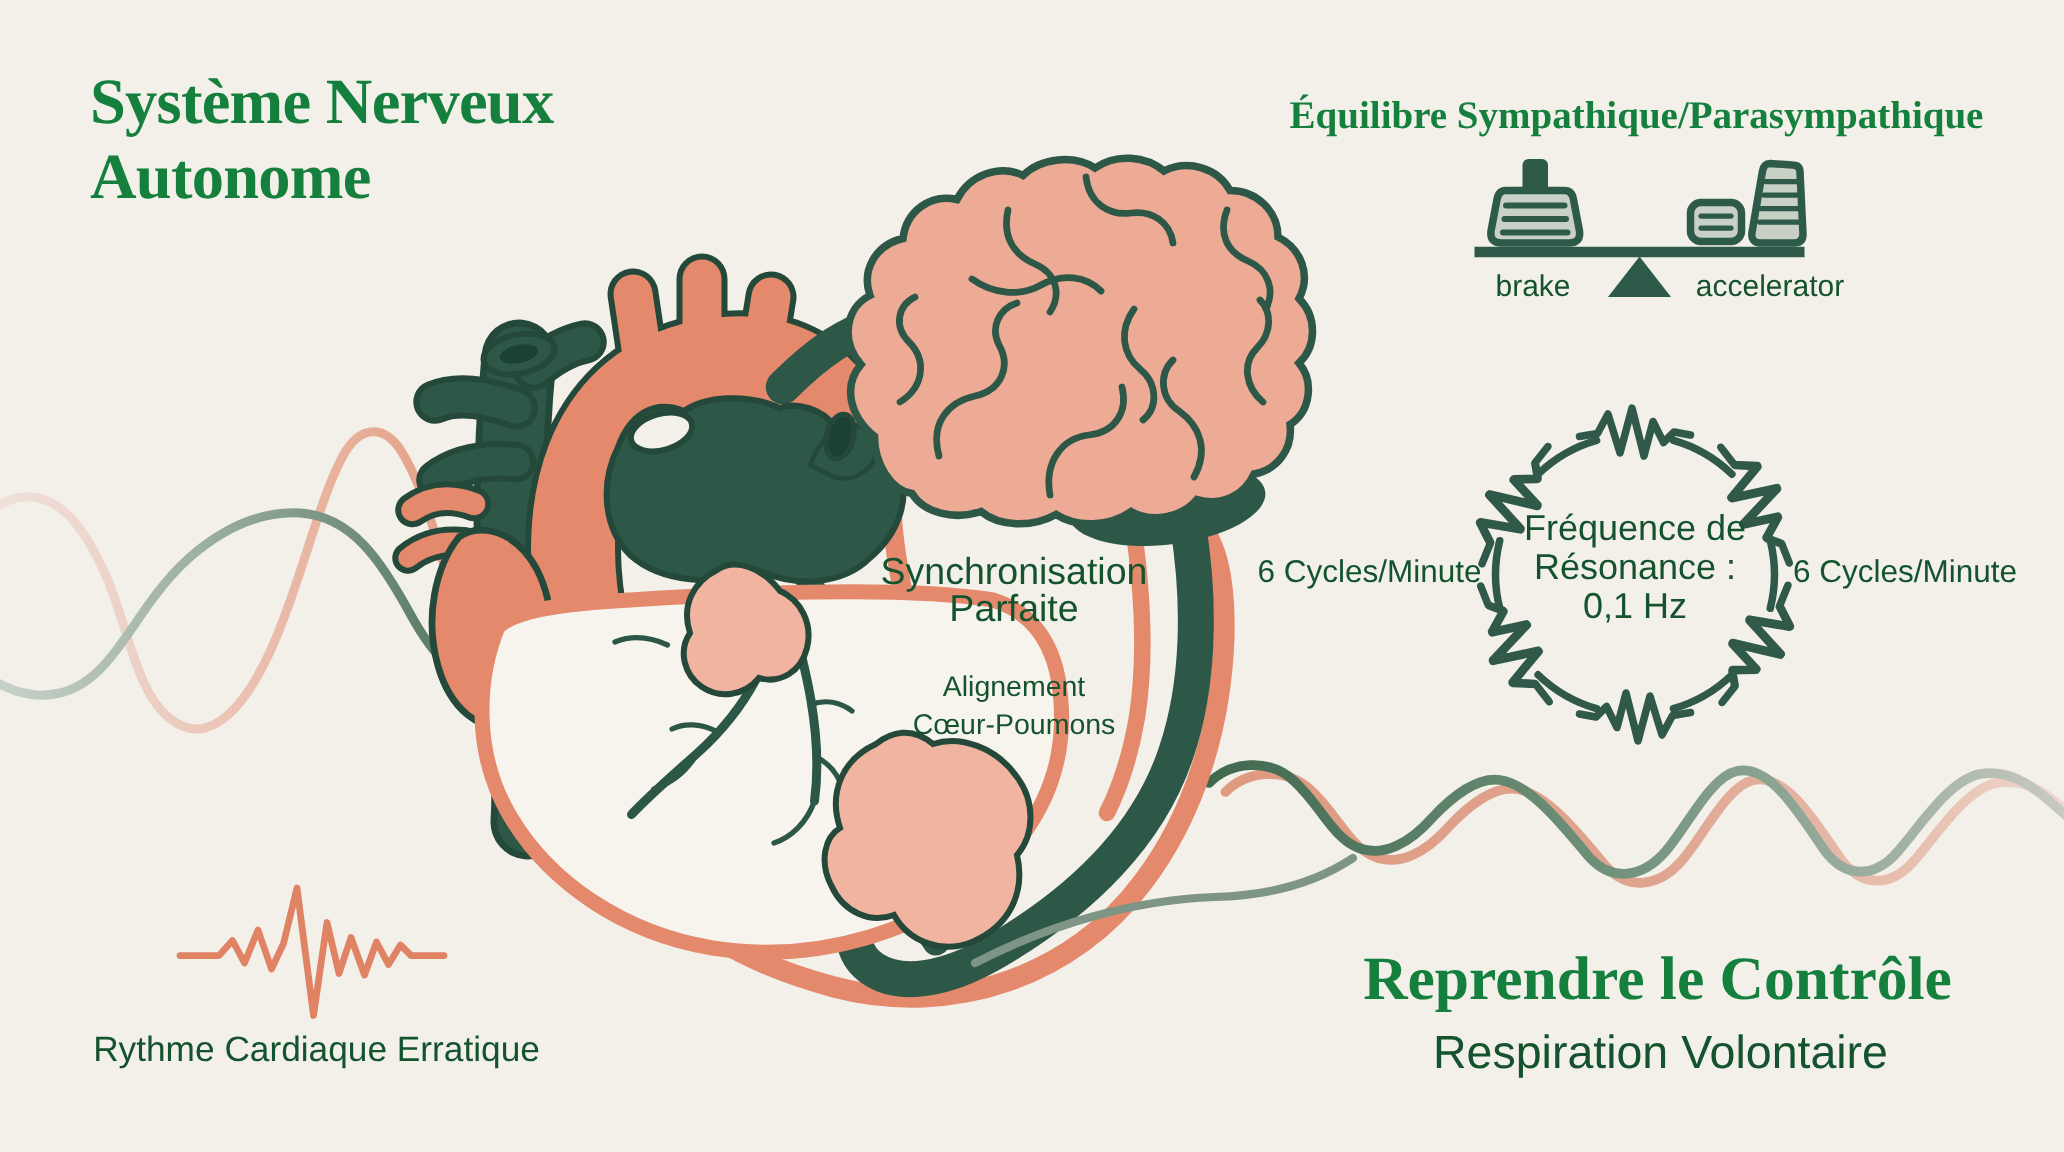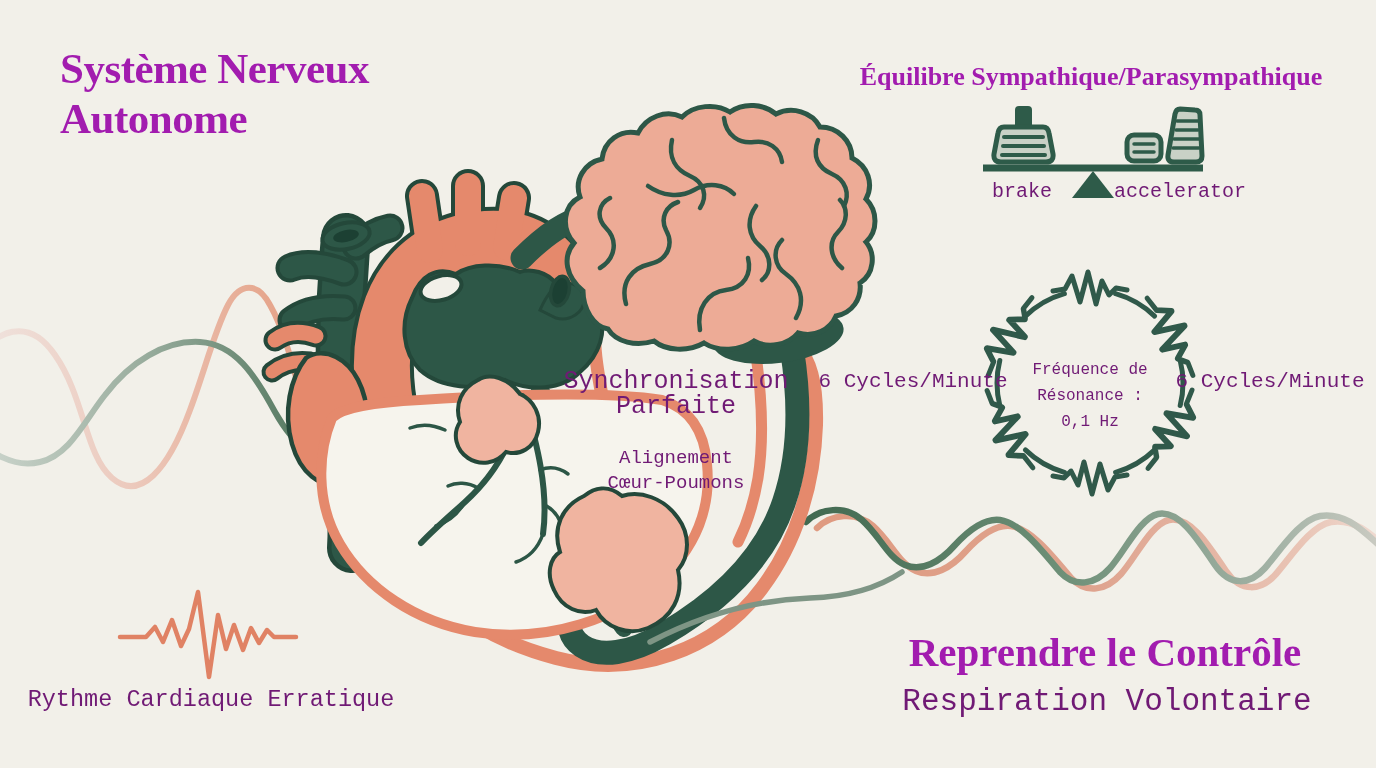--- a/index.html
+++ b/index.html
@@ -4,28 +4,28 @@
 <style>
   html,body{margin:0;padding:0;background:#d8d6cf;}
   .stage{
     position:relative;width:1376px;height:768px;overflow:hidden;
     background:#f2f0e9;
     font-family:"Liberation Sans","DejaVu Sans",sans-serif;
     color:#1b1b1d;
   }
   .stage svg.art{position:absolute;left:0;top:0;}
   .txt{position:absolute;white-space:nowrap;}
-  .serif{font-family:"Liberation Serif","DejaVu Serif",serif;font-weight:700;color:#a21caf;}
-  .sans{font-family:Liberation Mono, monospace;color:#701a75;}
+  .serif{font-family:"Liberation Serif","DejaVu Serif",serif;font-weight:700;color:#15803d;}
+  .sans{font-family:Liberation Sans, sans-serif;color:#14532d;}
   .center{transform:translateX(-50%);text-align:center;}
   .page-title{left:60px;top:44px;font-size:43px;line-height:1.17;letter-spacing:-0.5px;}
   .eq-heading{left:1091px;top:62px;font-size:26px;}
   .pedal-label{font-size:20px;top:180px;}
   .cycles{font-size:21px;top:370px;text-align:center;}
-  .res-center{left:1090px;top:357px;font-size:16px;line-height:26px;}
+  .res-center{left:1090px;top:340px;font-size:24px;line-height:26px;}
   .sync{left:676px;top:369px;font-size:25px;line-height:25px;}
   .align{left:676px;top:446px;font-size:19px;line-height:25px;}
   .stress-heading{left:211px;top:554px;font-size:26px;}
   .stress-caption{left:211px;top:686px;font-size:23.5px;}
   .control-heading{left:1105px;top:628px;font-size:41px;}
   .control-caption{left:1107px;top:684px;font-size:31px;}
 </style>
 </head>
 <body>
 

